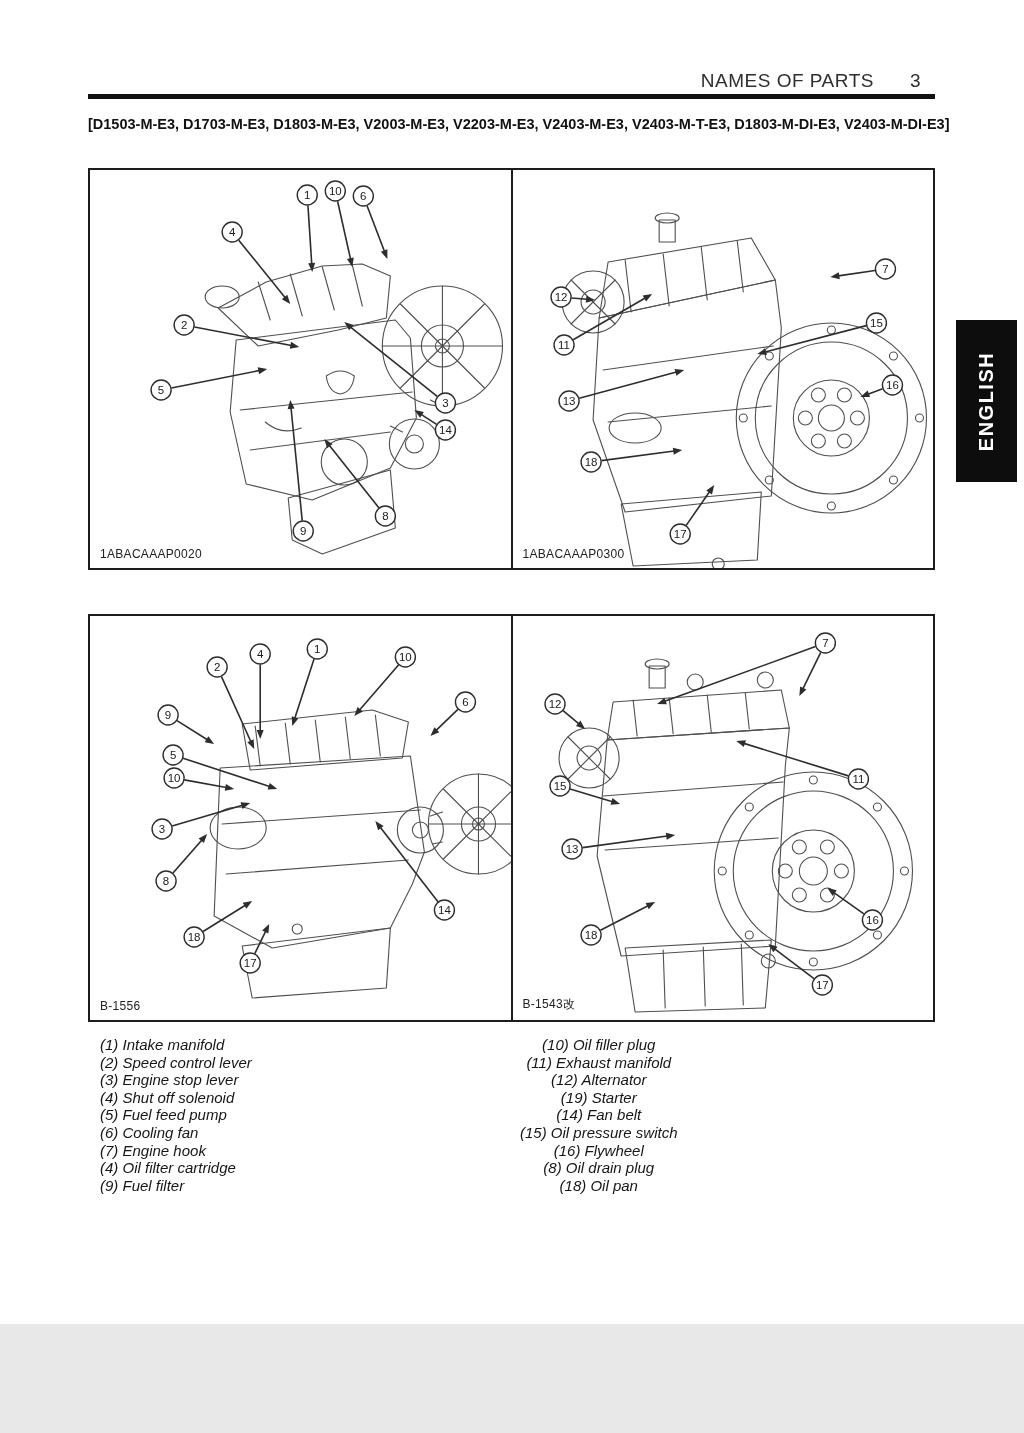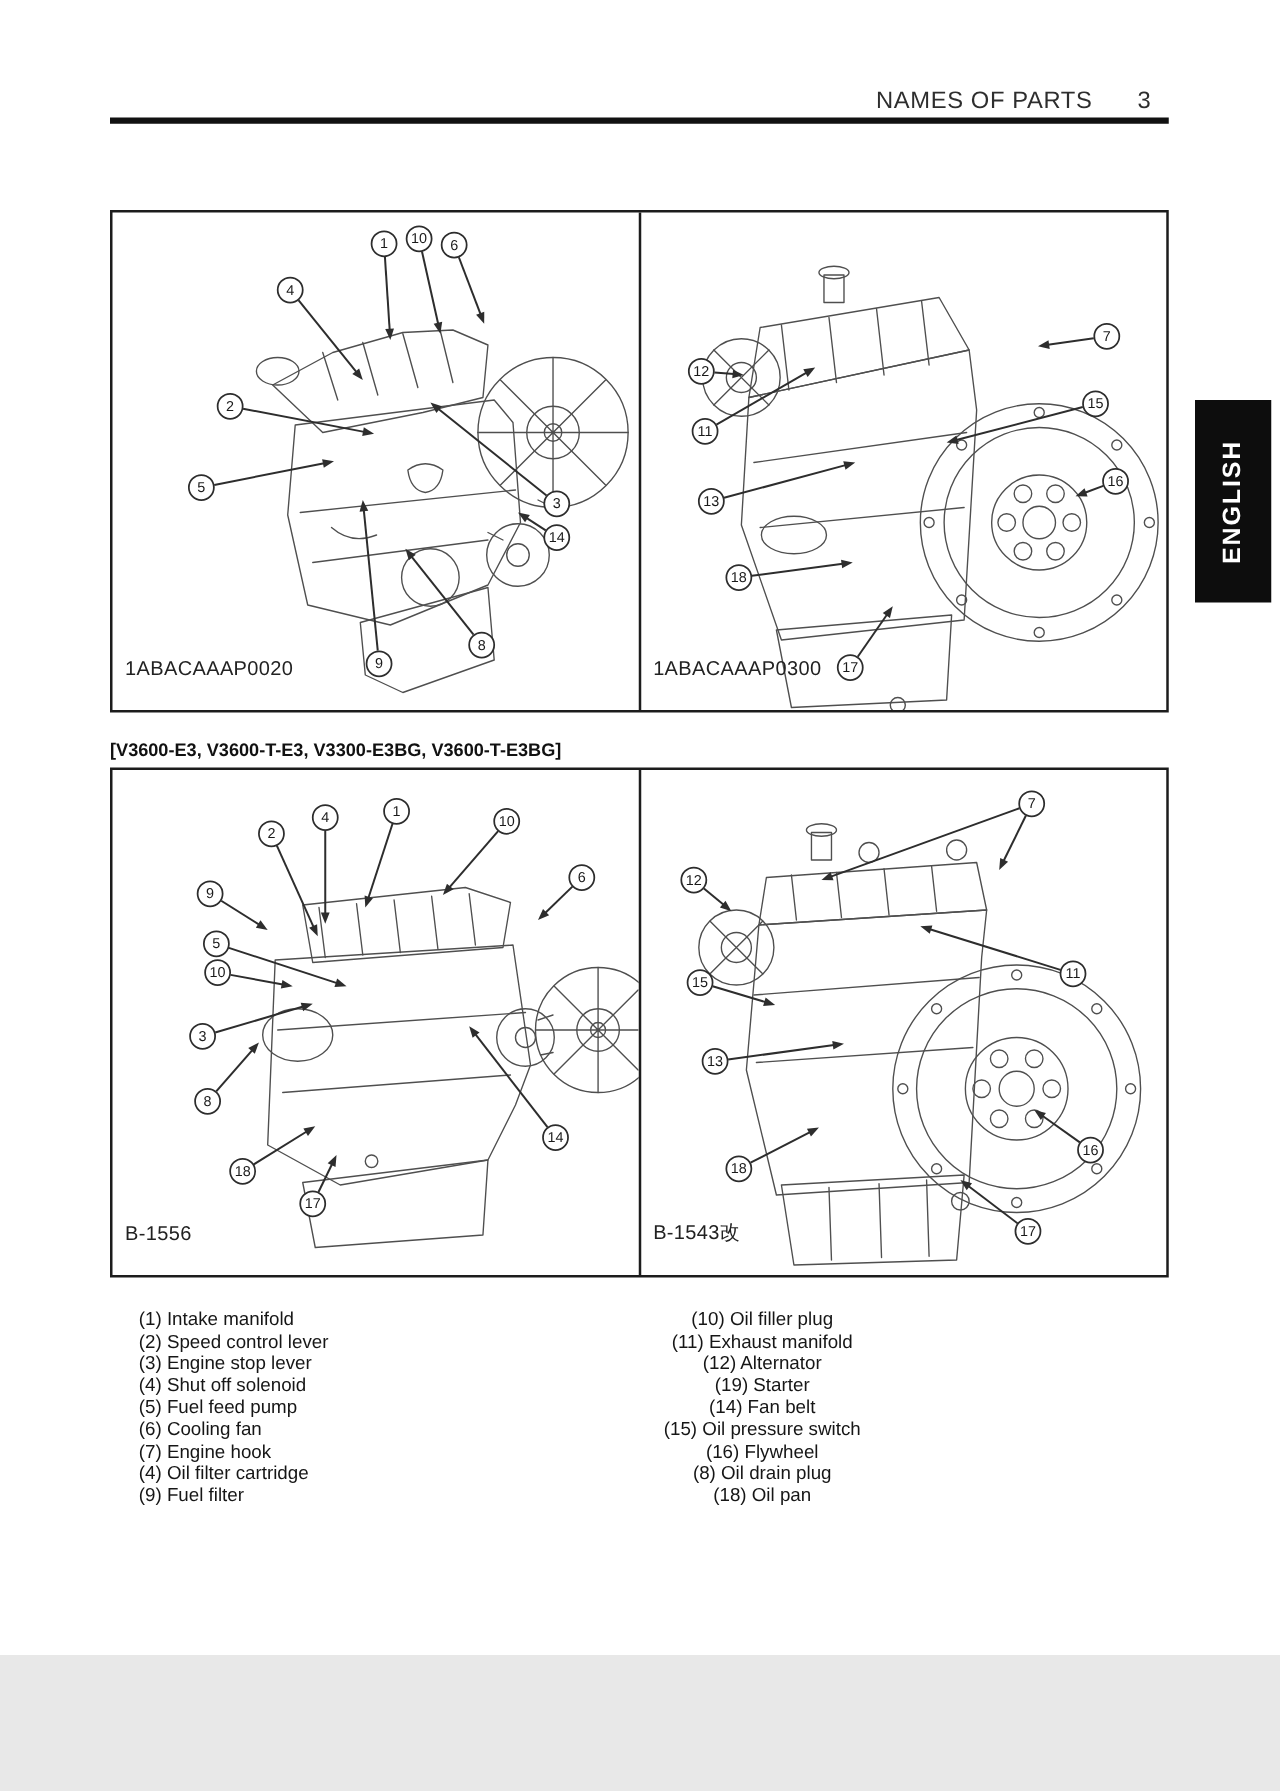--- a/index.html
+++ b/index.html
@@ -23,33 +23,33 @@
   .figure-box{
     position:absolute;left:88px;width:847px;border:2px solid #1c1c1c;
     background:#fff;display:flex;box-sizing:border-box;
   }
   .fb1{top:168px;height:402px;}
   .fb2{top:614px;height:408px;}
   .panel{position:relative;flex:1 1 0;min-width:0;}
   .divider{width:2px;background:#1c1c1c;flex:0 0 2px;}
   .panel svg{position:absolute;left:0;top:0;width:100%;height:100%;}
   .caption{
-    position:absolute;left:10px;bottom:23px;font-size:16px;color:#222;
+    position:absolute;left:10px;bottom:7px;font-size:12px;color:#222;
     letter-spacing:.3px;
   }
   .lang-tab{
     position:absolute;left:956px;top:320px;width:61px;height:162px;
     background:#0d0d0d;display:flex;align-items:center;justify-content:center;
   }
   .lang-tab span{
     color:#fff;font-weight:bold;font-size:20px;letter-spacing:1.5px;
     white-space:nowrap;transform:rotate(-90deg);
   }
   .parts{position:absolute;top:1036px;font-size:15px;color:#161616;}
-  .parts ul{list-style:none;margin:11px;padding:0;}
+  .parts ul{list-style:none;margin:0;padding:0;font-style:italic;}
   .parts li{line-height:17.6px;height:17.6px;white-space:nowrap;}
   .parts-left{left:100px;}
   .parts-right{left:520px;text-align:center;}
   
   .sk{fill:none;stroke:#4f4f4f;stroke-width:1.1;stroke-linejoin:round;stroke-linecap:round;}
   .ld{stroke:#2d2d2d;stroke-width:1.6;}
   .ah{fill:#2d2d2d;stroke:none;}
   .cc{fill:#ffffff;stroke:#2d2d2d;stroke-width:1.4;}
   .cn{font-family:"Liberation Sans",sans-serif;font-size:11.5px;fill:#1a1a1a;text-anchor:middle;}
 </style>
@@ -57,20 +57,21 @@
 <body>
 
 <div class="page">
 
   <div class="hdr">
     <span>NAMES OF PARTS</span><span class="pgnum">3</span>
   </div>
 
   <div class="rule"></div>
 
+  <div class="model-heading mh1">[D1503-M-E3, D1703-M-E3, D1803-M-E3, V2003-M-E3,  V2203-M-E3, V2403-M-E3, V2403-M-T-E3, D1803-M-DI-E3, V2403-M-DI-E3]</div>
 
   <div class="figure-box fb1">
     <div class="panel">
       <svg id="svg-0-0" viewBox="0 0 420 398" preserveAspectRatio="none">
           <g class="sk">
 <path d="M128 138 L176 112 L232 96 L272 94 L300 106 L296 148 L248 160 L168 176 Z"></path>
 <path d="M168 112 L180 150 M200 104 L212 146 M232 97 L244 140 M262 95 L272 136"></path>
 <ellipse cx="132" cy="127" rx="17" ry="11"></ellipse>
 <path d="M146 170 L305 150 L320 168 L326 248 L300 298 L222 330 L156 314 L140 242 Z"></path>
 <path d="M150 240 L322 222 M160 280 L300 262"></path>
@@ -198,21 +199,20 @@
           <text class="cn" x="167" y="367.8">17</text>
         </svg>
       <div class="caption">1ABACAAAP0300</div>
     </div>
   </div>
 
   <div class="lang-tab">
     <span>ENGLISH</span>
   </div>
 
-  <div class="model-heading mh2">[V3600-E3, V3600-T-E3, V3300-E3BG, V3600-T-E3BG]</div>
 
   <div class="figure-box fb2">
     <div class="panel">
       <svg id="svg-1-0" viewBox="0 0 420 404" preserveAspectRatio="none">
           <g class="sk">
 <path d="M152 108 L282 94 L318 106 L312 142 L160 154 Z"></path>
 <path d="M165 110 L170 150 M195 107 L200 148 M225 104 L230 146 M255 101 L260 143 M285 99 L290 140"></path>
 <path d="M130 152 L320 140 L334 236 L322 268 L300 312 L182 332 L124 300 Z"></path>
 <path d="M132 208 L330 194 M136 258 L318 244"></path>
 <path d="M152 330 L300 312 L296 372 L162 382 Z"></path>

